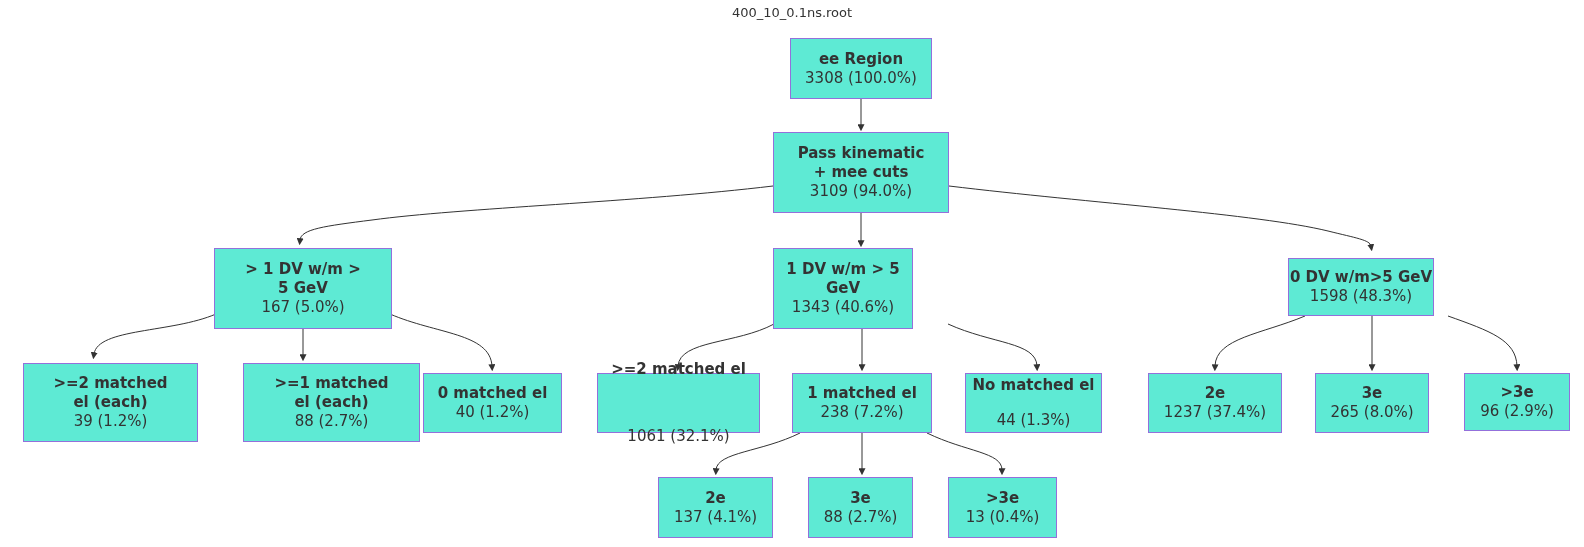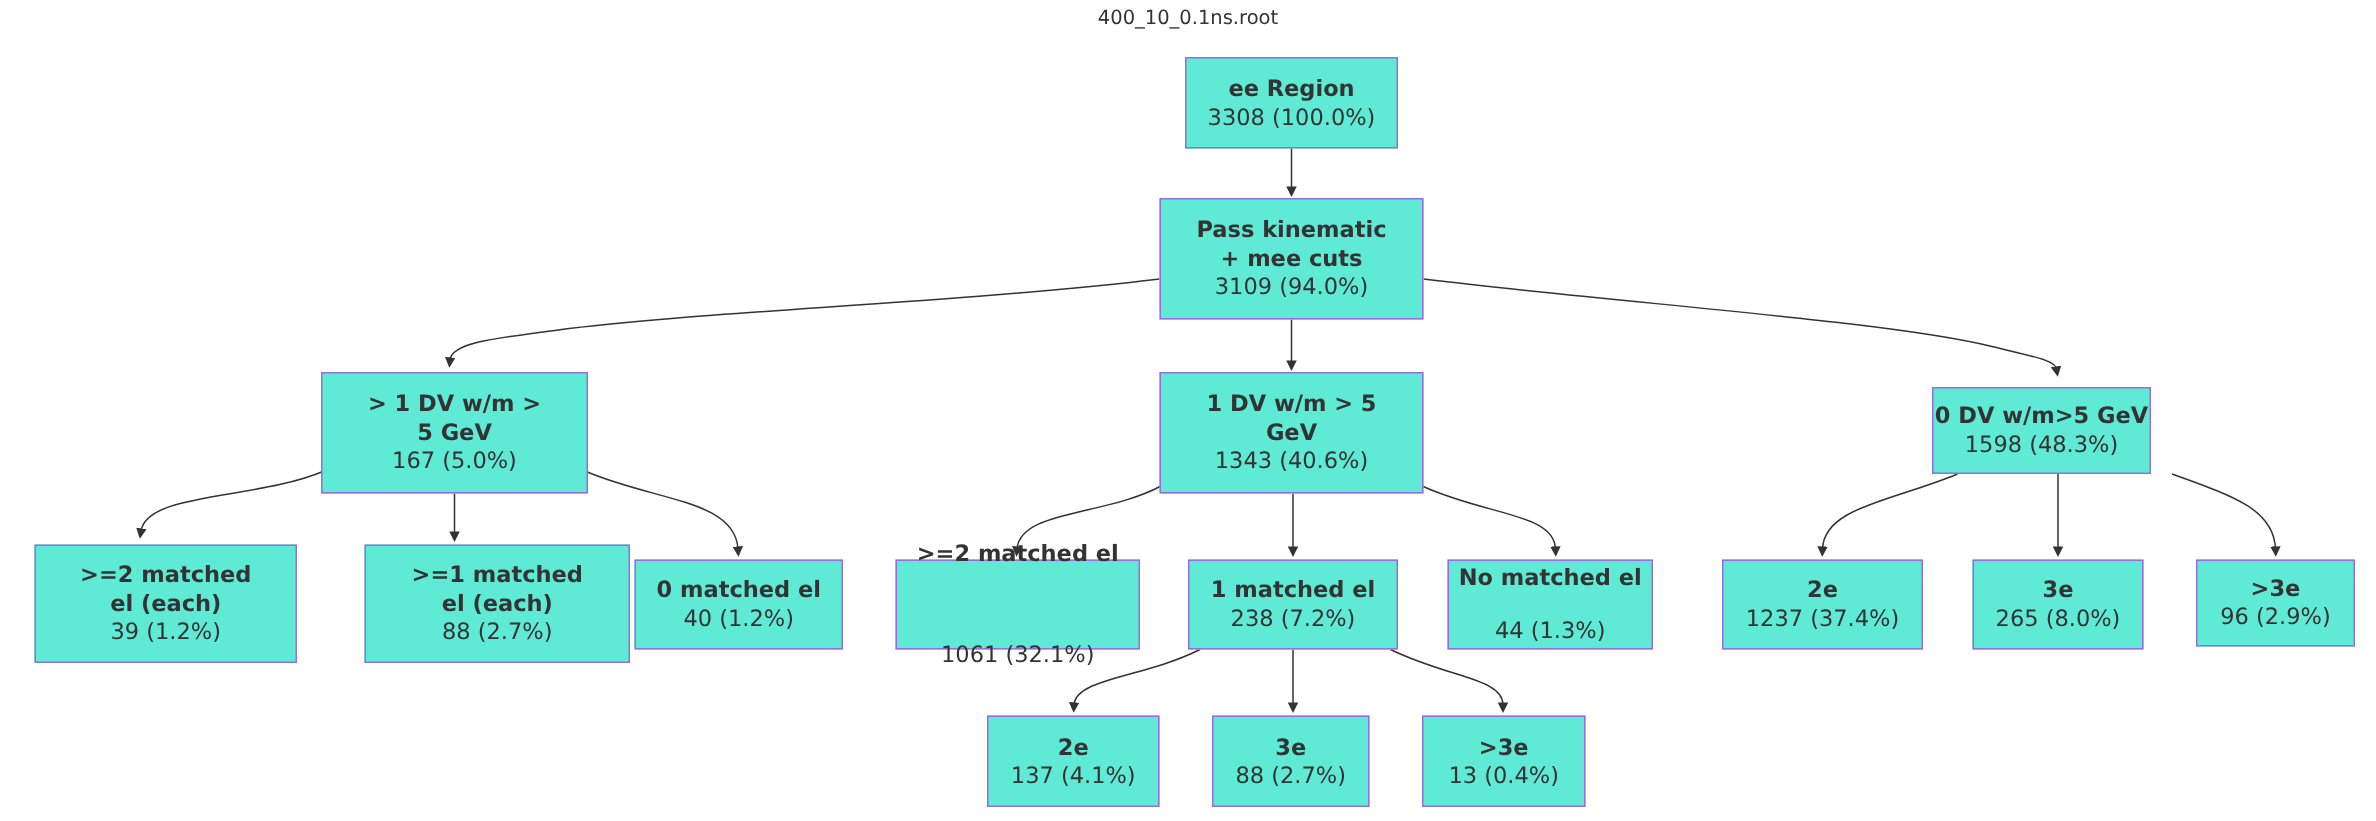--- a/index.html
+++ b/index.html
@@ -64,21 +64,21 @@
   <div class="node" style="left:773px;top:132px;width:176px;height:81px;">
     <div class="nlabel" style="width:130px;">Pass kinematic + mee cuts</div>
     <div class="nvalue">3109 (94.0%)</div>
   </div>
 
   <div class="node" style="left:214px;top:248px;width:178px;height:81px;">
     <div class="nlabel" style="width:130px;">&gt; 1 DV w/m &gt; 5 GeV</div>
     <div class="nvalue">167 (5.0%)</div>
   </div>
 
-  <div class="node" style="left:773px;top:248px;width:176px;height:81px;align-items:center;">
+  <div class="node" style="left:773px;top:248px;width:140px;height:81px;align-items:center;">
     <div class="nlabel" style="width:130px;">1 DV w/m &gt; 5 GeV</div>
     <div class="nvalue">1343 (40.6%)</div>
   </div>
 
   <div class="node" style="left:1288px;top:258px;width:146px;height:58px;">
     <div class="nlabel">0 DV w/m&gt;5 GeV</div>
     <div class="nvalue">1598 (48.3%)</div>
   </div>
 
   <div class="node" style="left:23px;top:363px;width:175px;height:79px;">

